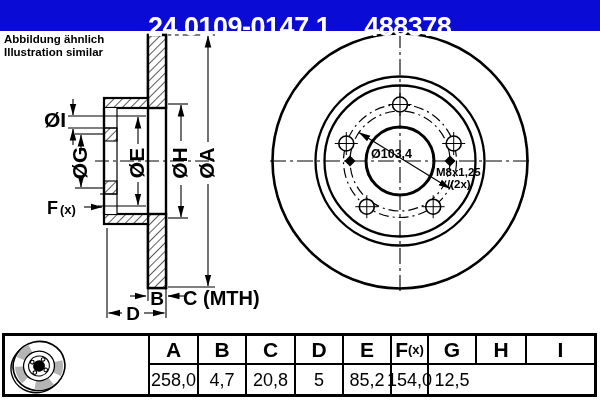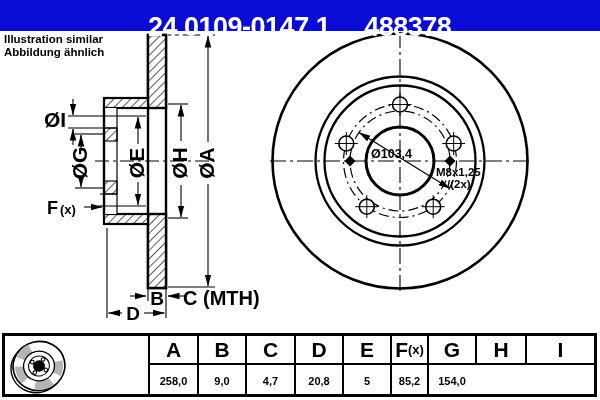--- a/index.html
+++ b/index.html
@@ -12,21 +12,21 @@
   svg text{font-family:"Liberation Sans","DejaVu Sans",sans-serif;fill:#000;}
   .drawing{position:absolute;left:0;top:0;}
   
   .spec-table{position:absolute;left:2px;top:333px;width:595px;height:64px;
       box-sizing:border-box;border:3px solid #000;display:grid;
       grid-template-columns:143px 49px 48px 49px 48px 48px 37px 48px 50px auto;
       grid-template-rows:29px auto;background:#fff;}
   .spec-table .cell{display:flex;align-items:center;justify-content:center;
       border-left:2px solid #000;box-sizing:border-box;}
   .spec-table .hd{font-weight:bold;font-size:21px;border-bottom:2px solid #000;}
-  .spec-table .vl{font-weight:bold;font-size:11px;}
+  .spec-table .vl{font-weight:normal;font-size:18px;}
   .spec-table .icon-cell{grid-row:1 / span 2;border-left:none;display:flex;
       align-items:center;justify-content:flex-start;padding-left:5px;}
   .sub{font-size:13px;font-weight:bold;align-self:center;}
 </style>
 </head>
 <body>
 
 <div class="page">
 
   <svg class="drawing" width="600" height="400" viewBox="0 0 600 400">
@@ -150,22 +150,22 @@
       <text x="447" y="188" font-size="11.5" font-weight="bold">/(2x)</text>
     </g>
   </svg>
 
   <div class="header" style="background: rgb(11, 11, 214);">
     <span>24.0109-0147.1</span>
     <span>488378</span>
   </div>
 
   <div class="note">
+    <div>Abbildung ähnlich</div>
     <div>Illustration similar</div>
-    <div>Abbildung ähnlich</div>
   </div>
 
   <div class="spec-table">
     <div class="cell icon-cell">
       <svg width="60" height="60" viewBox="0 0 60 60">
         <g transform="translate(29,30) rotate(-14)">
           <ellipse cx="-2.5" cy="1.5" rx="26" ry="24.5" fill="#fff" stroke="#000" stroke-width="1.4"></ellipse>
           <ellipse cx="0" cy="0" rx="26" ry="24.5" fill="#fff" stroke="#000" stroke-width="1.6"></ellipse>
           <circle cx="0" cy="0" r="19.5" fill="none" stroke="#b4b4b4" stroke-width="9" stroke-dasharray="13 9 17 11 15 8 14 35"></circle>
           <ellipse cx="0" cy="0" rx="15.5" ry="14.8" fill="#fff" stroke="#000" stroke-width="1.3"></ellipse>
@@ -186,20 +186,20 @@
     <div class="cell hd" style="grid-row:1">E</div>
     <div class="cell hd" style="grid-row:1">
       <span>F</span>
         <span class="sub">(x)</span>
     </div>
     <div class="cell hd" style="grid-row:1">G</div>
     <div class="cell hd" style="grid-row:1">H</div>
     <div class="cell hd" style="grid-row:1">I</div>
 
     <div class="cell vl" style="grid-row:2">258,0</div>
-    <div class="cell vl" style="grid-row:2">9,0</div>
     <div class="cell vl" style="grid-row:2">4,7</div>
     <div class="cell vl" style="grid-row:2">20,8</div>
     <div class="cell vl" style="grid-row:2">5</div>
     <div class="cell vl" style="grid-row:2">85,2</div>
     <div class="cell vl" style="grid-row:2">154,0</div>
+    <div class="cell vl" style="grid-row:2">12,5</div>
   </div>
 </div>
 
 </body></html>

